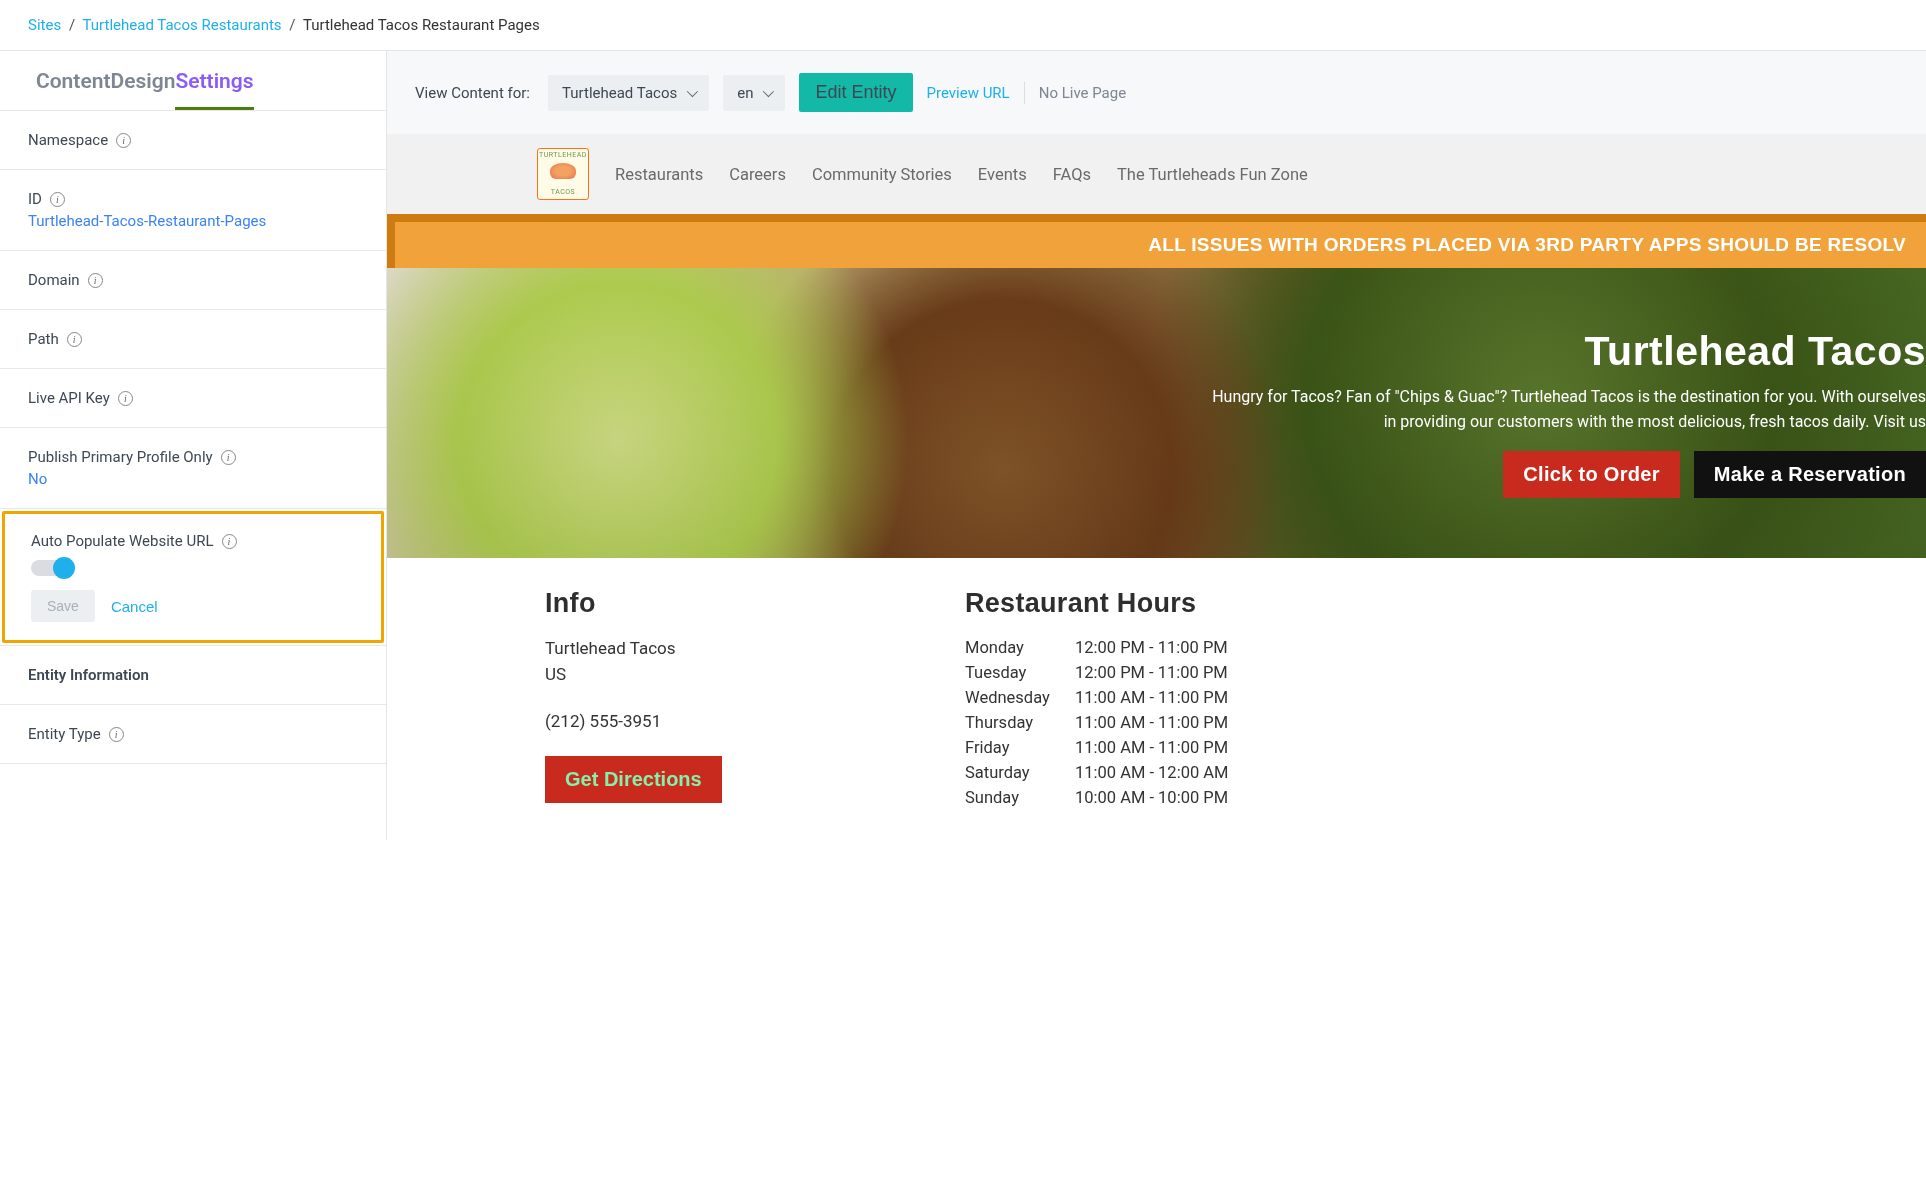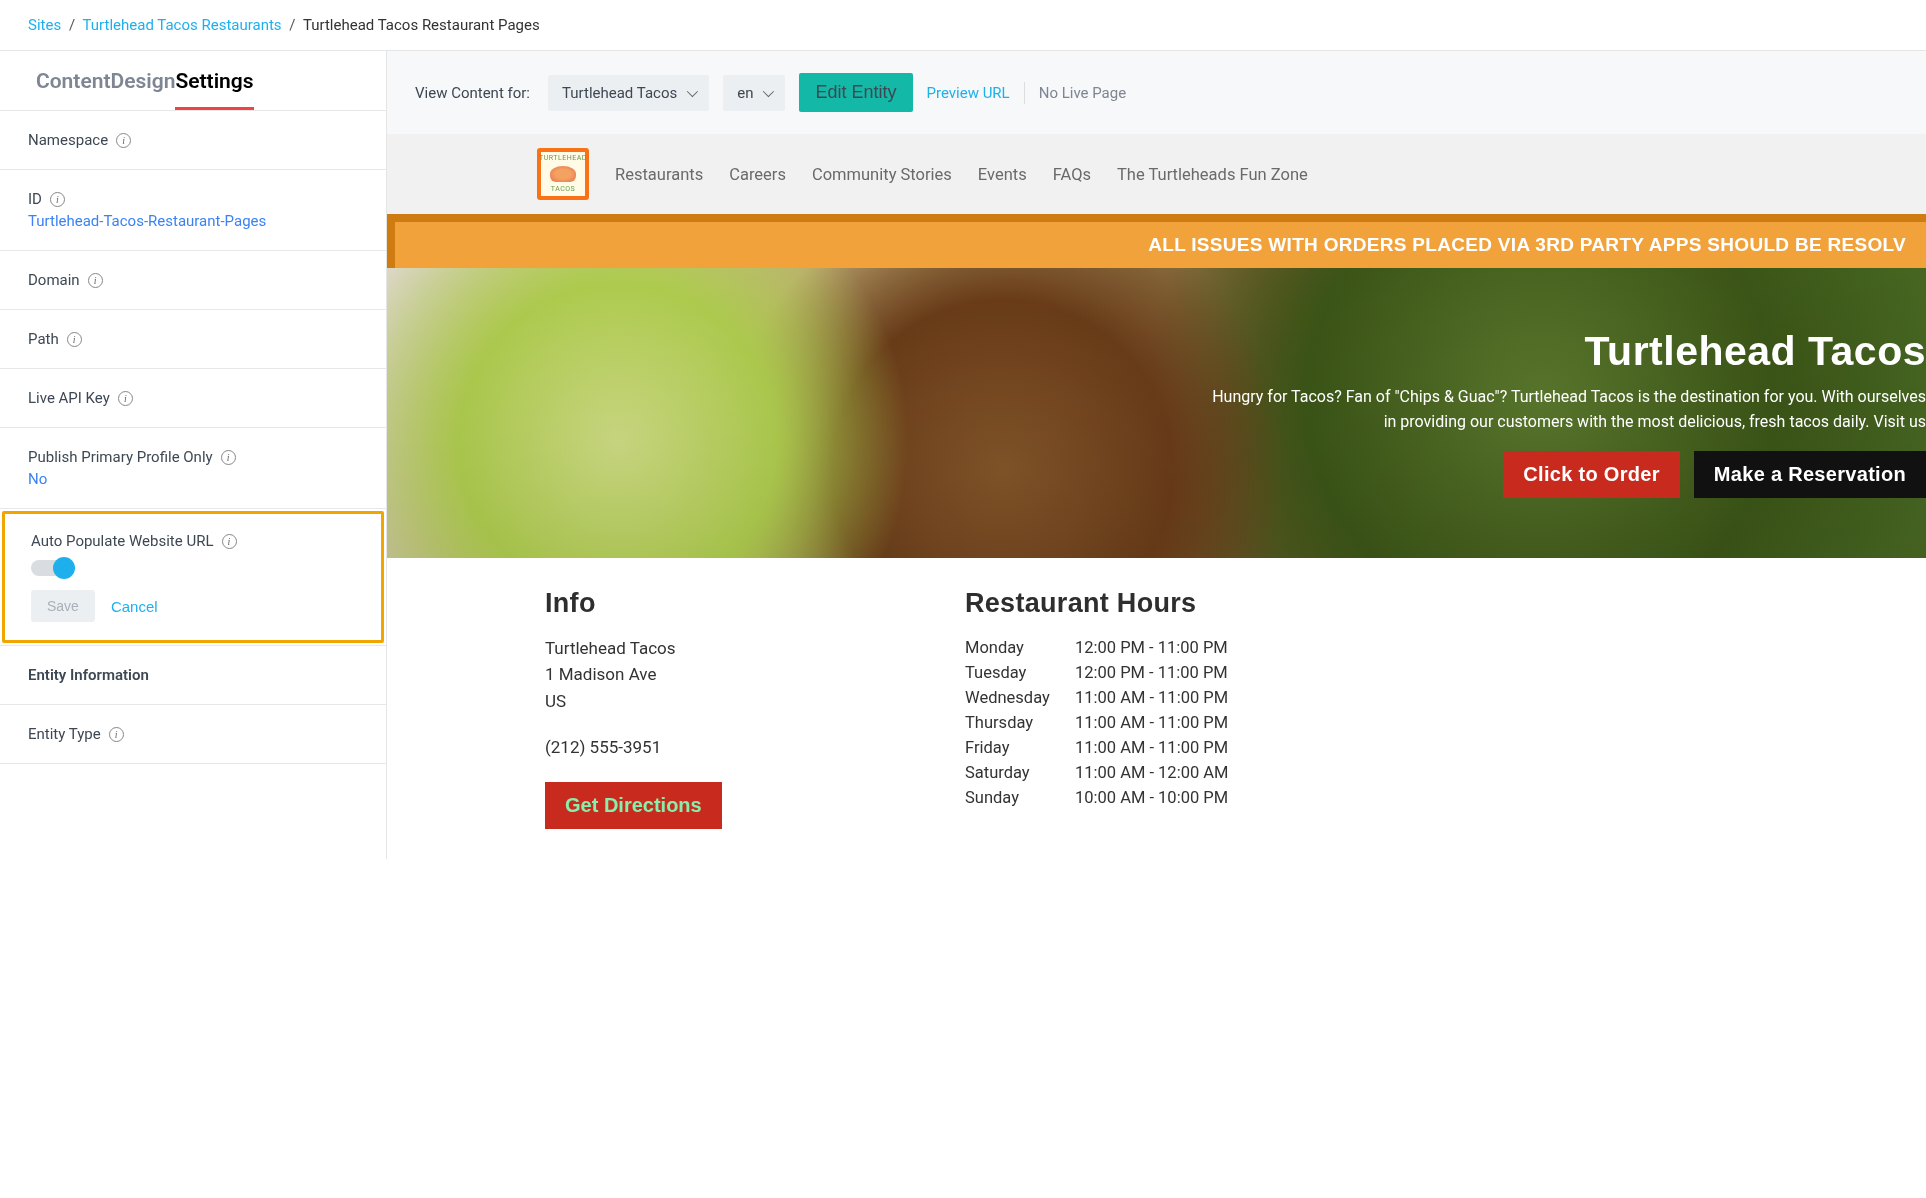--- a/index.html
+++ b/index.html
@@ -8,21 +8,21 @@
   .breadcrumb { padding: 16px 28px; font-size: 15px; color: #333; }
   .breadcrumb a { color: #1eb0ed; text-decoration: none; }
   .breadcrumb .sep { color: #555; margin: 0 4px; }
   .breadcrumb .current { color: #333; }
   
   .main-wrap { display: flex; border-top: 1px solid #e5e5e5; }
   
   .left-panel { width: 387px; border-right: 1px solid #e5e5e5; flex-shrink: 0; }
   .tabs { display: flex; padding: 18px 28px 0 36px; }
   .tab { font-size: 21px; font-weight: 600; color: #7d8692; padding-bottom: 14px; cursor: pointer; }
-  .tab.active { color: #000000; border-bottom: 3px solid #ef4444; }
+  .tab.active { color: #8b5cf6; border-bottom: 3px solid #4d7c0f; }
   
   .setting-row { padding: 20px 28px; border-bottom: 1px solid #e8e8e8; }
   .setting-label { font-size: 15px; color: #3d4854; display: flex; align-items: center; gap: 8px; }
   .setting-label.strong { font-weight: 600; }
   .setting-value { font-size: 15px; color: #3b82f6; margin-top: 4px; }
   .info-icon { display: inline-flex; align-items: center; justify-content: center; width: 15px; height: 15px; border: 1px solid #888; border-radius: 50%; font-size: 10px; font-style: italic; font-family: Georgia, serif; color: #666; }
   
   .highlighted-row { border: 3px solid #f0a500; border-radius: 2px; padding: 18px 26px; }
   
   .toggle { position: relative; width: 42px; height: 16px; background: #d9dde1; border-radius: 10px; margin-top: 10px; cursor: pointer; }
@@ -38,21 +38,21 @@
   .dropdown { background: #eceff2; padding: 9px 14px; border-radius: 2px; color: #3d4854; display: inline-flex; align-items: center; gap: 10px; cursor: pointer; }
   .chevron { display: inline-block; width: 8px; height: 8px; border-right: 1.5px solid #666; border-bottom: 1.5px solid #666; transform: rotate(45deg) translateY(-2px); }
   .toolbar-btn { background: #14b8a6; padding: 9px 16px; border-radius: 2px; color: #3d4854; cursor: pointer; border: none; font-size: 18px; }
   .toolbar-link { color: #1eb0ed; font-size: 15px; cursor: pointer; }
   .toolbar-sep { width: 1px; height: 22px; background: #ddd; }
   .toolbar-muted { color: #7d8692; font-size: 15px; }
   
   .preview { margin: 0 0 0 0; }
   
   .site-nav { background: #f1f1f1; display: flex; align-items: center; gap: 26px; padding: 14px 28px 14px 150px; font-size: 16.5px; color: #6a6a6a; }
-  .logo-badge { width: 52px; height: 52px; background: #fffbe6; border: 4px solid #f97316; border-radius: 3px; display: flex; align-items: center; justify-content: center; font-size: 9px; text-align: center; color: #6a994e; line-height: 1; position: relative; }
+  .logo-badge { width: 52px; height: 52px; background: #fffbe6; border: 1px solid #f97316; border-radius: 3px; display: flex; align-items: center; justify-content: center; font-size: 9px; text-align: center; color: #6a994e; line-height: 1; position: relative; }
   .logo-badge::before { content: ""; position: absolute; width: 26px; height: 16px; background: radial-gradient(ellipse at center, #f4a261 40%, #e76f51 100%); border-radius: 50% 50% 6px 6px; top: 14px; }
   .logo-badge .t1 { position: absolute; top: 3px; font-size: 7px; letter-spacing: 0.5px; }
   .logo-badge .t2 { position: absolute; bottom: 3px; font-size: 7px; letter-spacing: 0.5px; }
   .nav-item { cursor: pointer; }
   
   .banner-outer { background: #ce7b11; padding: 8px 0 0 8px; }
   .banner { background: #f2a23a; color: #fff; font-weight: 800; font-size: 19px; padding: 12px 20px; font-family: "Arial Black", Arial, sans-serif; letter-spacing: 0.3px; white-space: nowrap; overflow: hidden; text-align: right; }
   
   .hero { position: relative; height: 290px; background:
      linear-gradient(rgba(0,0,0,0.05), rgba(0,0,0,0.1)),
@@ -210,21 +210,20 @@
         <div class="hero-btns">
           <button class="hero-btn red">Click to Order</button>
           <button class="hero-btn black">Make a Reservation</button>
         </div>
       </div>
 
       <div class="content-cols">
         <div class="col col-info">
           <h2>Info</h2>
           <p>Turtlehead Tacos</p>
-          <p>1 Madison Ave</p>
           <p>US</p>
           <p style="margin-top:20px;">(212) 555-3951</p>
           <button class="dir-btn">Get Directions</button>
         </div>
         <div class="col">
           <h2>Restaurant Hours</h2>
           <div class="hours-table">
             <div class="hr">
                 <span class="day">Monday</span>
                 <span>12:00 PM - 11:00 PM</span>

